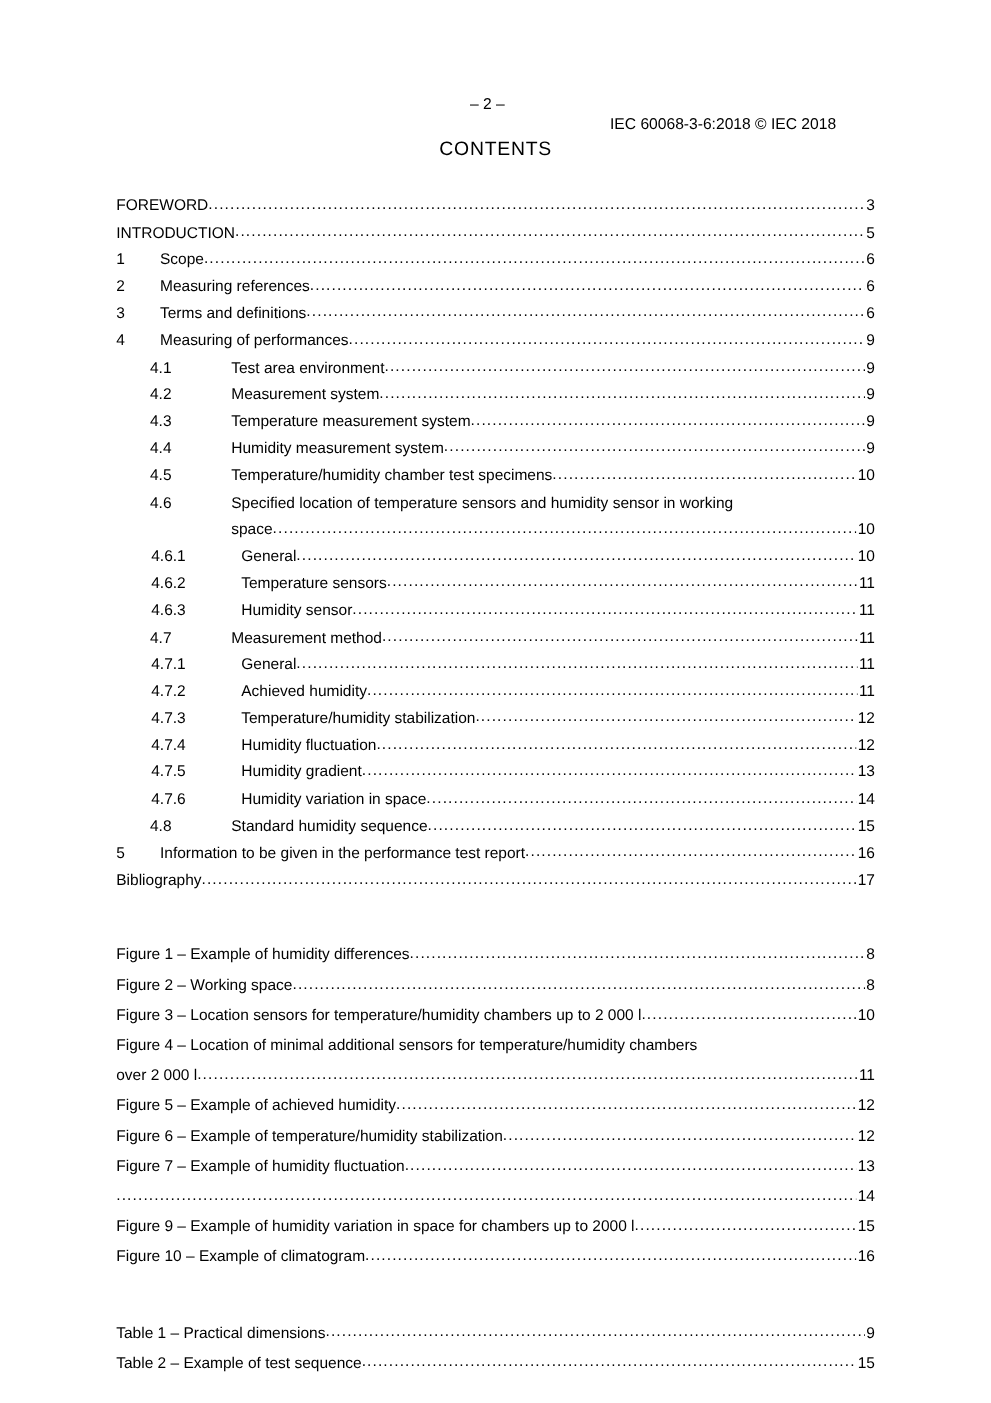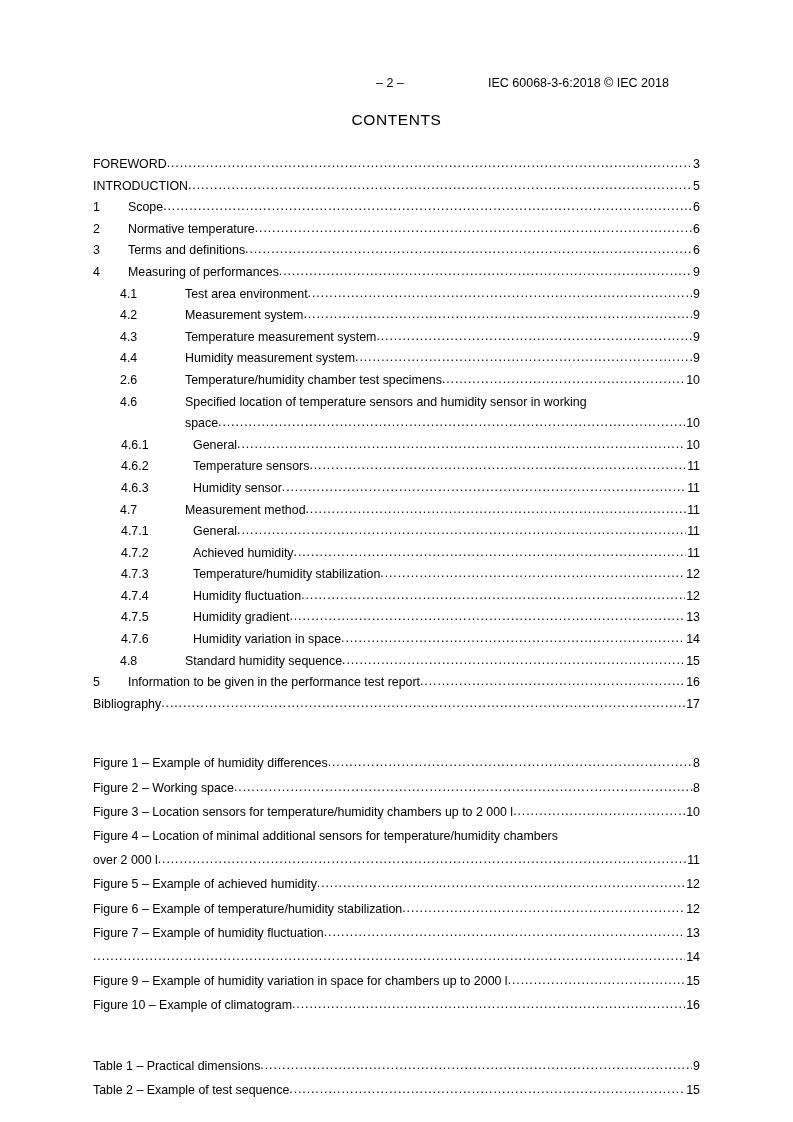--- a/index.html
+++ b/index.html
@@ -35,21 +35,21 @@
   }
   .header-page-no {
     position: absolute;
     left: 283px;
     top: 0;
     white-space: pre;
   }
   .header-doc-ref {
     position: absolute;
     left: 395px;
-    top: 0;
+    top: 16px;
     white-space: pre;
   }
 
   
   .contents-title {
     position: absolute;
     left: 0;
     top: 111px;
     width: 793px;
     text-align: center;
@@ -178,21 +178,21 @@
                 <span class="pg">6</span>
               </div>
             </div>
           </div>
         </div>
         <div class="toc-entry lvl-1">
           <div class="row">
             <span class="num">2</span>
             <div class="title-wrap">
               <div class="leaderline">
-                <span class="ttl">Normative temperature</span>
+                <span class="ttl">Measuring references</span>
                 <span class="dots">...........................................................................................................................................................................................................................</span>
                 <span class="pg">6</span>
               </div>
             </div>
           </div>
         </div>
         <div class="toc-entry lvl-1">
           <div class="row">
             <span class="num">3</span>
             <div class="title-wrap">
@@ -259,21 +259,21 @@
               <div class="leaderline">
                 <span class="ttl">Humidity measurement system</span>
                 <span class="dots">...........................................................................................................................................................................................................................</span>
                 <span class="pg">9</span>
               </div>
             </div>
           </div>
         </div>
         <div class="toc-entry lvl-2">
           <div class="row">
-            <span class="num">2.6</span>
+            <span class="num">4.5</span>
             <div class="title-wrap">
               <div class="leaderline">
                 <span class="ttl">Temperature/humidity chamber test specimens</span>
                 <span class="dots">...........................................................................................................................................................................................................................</span>
                 <span class="pg">10</span>
               </div>
             </div>
           </div>
         </div>
         <div class="toc-entry lvl-2">

